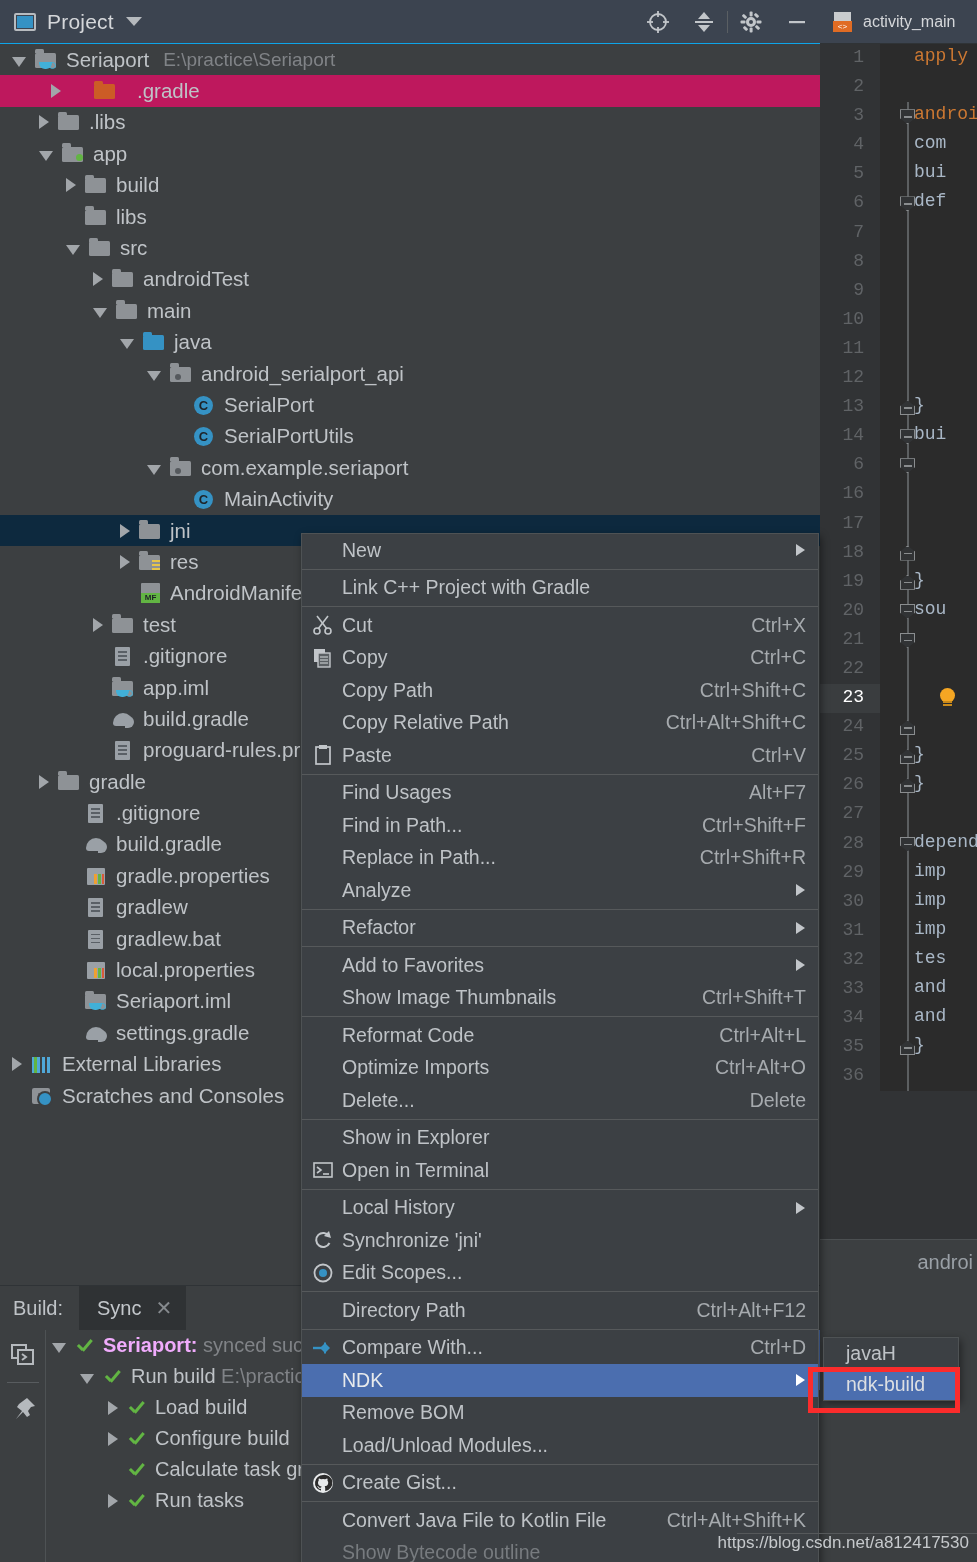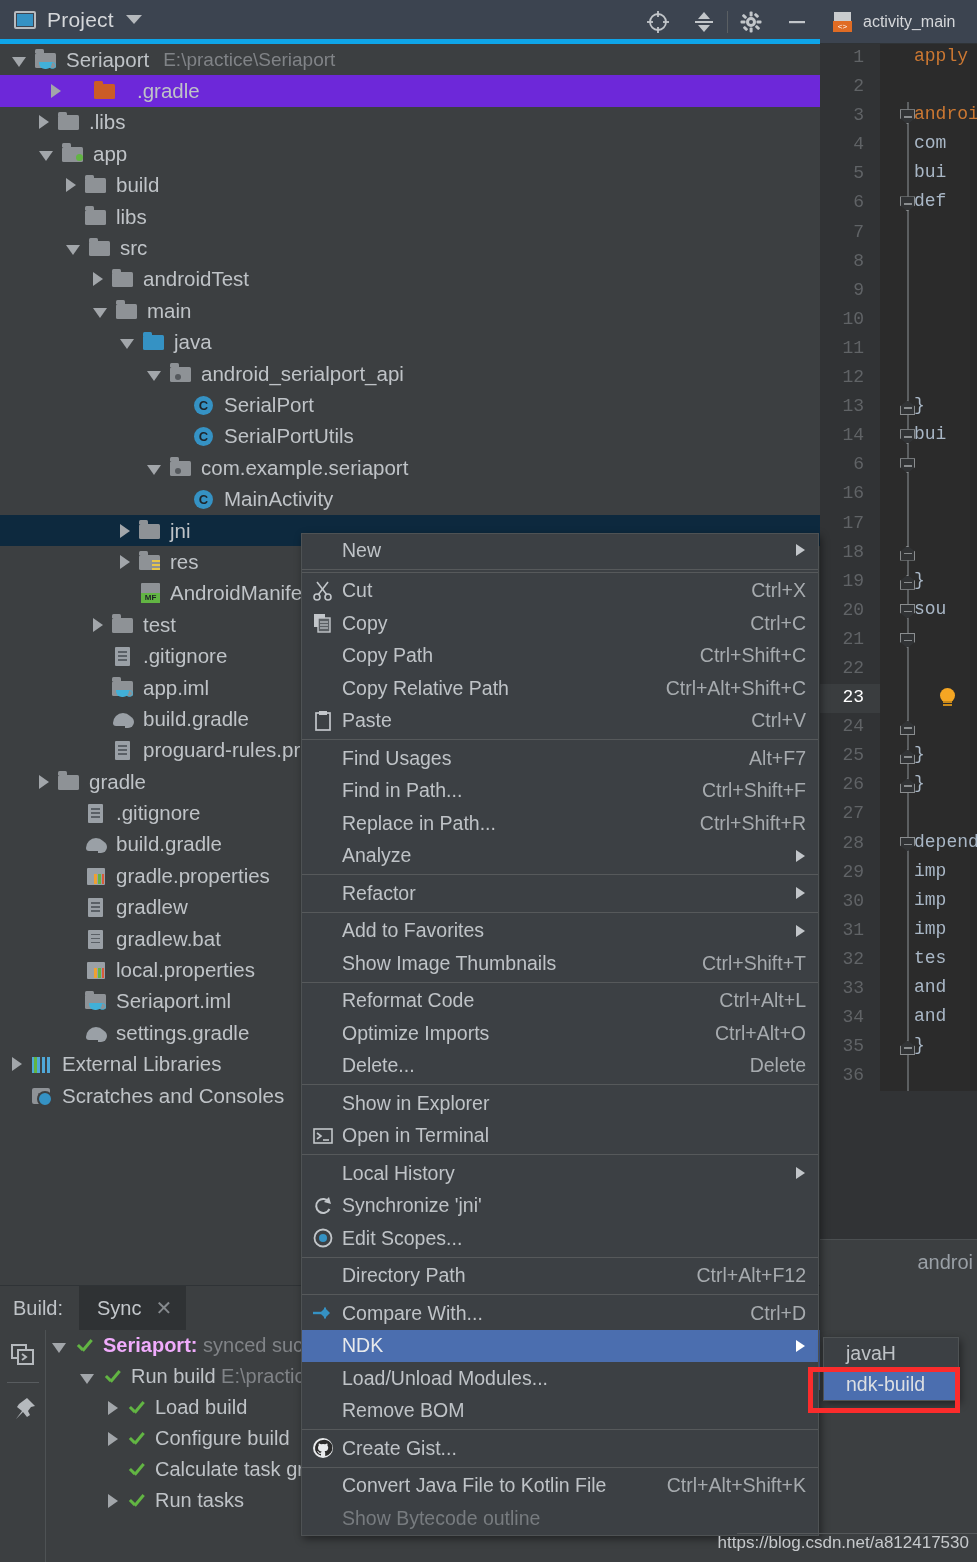--- a/index.html
+++ b/index.html
@@ -11,21 +11,21 @@
   }
   #root { position: relative; width: 977px; height: 1562px; }
 
   
   .project-panel {
     position: absolute; left: 0; top: 0; width: 820px; height: 1285px;
     background: #3c3f41;
   }
   .project-header {
     position: relative; height: 44px; background: #3c4450;
-    display: flex; align-items: center; border-bottom: 5px solid #0ea5e9;
+    display: flex; align-items: center; border-bottom: 1px solid #0ea5e9;
   }
   .ph-icon { margin-left: 14px; width: 22px; height: 18px; position: relative; }
   .ph-icon .outer { position:absolute; inset:0; border:2px solid #b8bcc0; border-radius:2px; }
   .ph-icon .inner { position:absolute; left:3px; top:3px; right:3px; bottom:3px; background:#3592c4; }
   .ph-title { margin-left: 11px; color: #d5d7da; font-size: 21px; letter-spacing:.2px; }
   .ph-caret {
     margin-left: 12px; width:0; height:0;
     border-left: 8px solid transparent; border-right: 8px solid transparent;
     border-top: 9px solid #b5b9bd;
   }
@@ -33,21 +33,21 @@
   .ph-tool { width: 46px; height:44px; display:flex; align-items:center; justify-content:center; }
   .ph-sep { width:1px; height:22px; background:#5a5f63; }
 
   
   .tree { position:absolute; left:0; top:44px; right:0; bottom:0; overflow:hidden; }
   .trow {
     position: relative; height: 31.4px; display:flex; align-items:center;
     color:#a9b7c6; font-size: 20px; white-space: nowrap;
   }
   .trow.sel-blue { background:#0d293e; }
-  .trow.sel-olive { background:#6d28d9;gap:12px; }
+  .trow.sel-olive { background:#be185d;gap:12px; }
   .arrow {
     width:0; height:0; flex: 0 0 auto;
     border-top:7px solid transparent; border-bottom:7px solid transparent;
     border-left: 10px solid #a2a6aa;
   }
   .arrow.down {
     border-left:7px solid transparent; border-right:7px solid transparent;
     border-top:10px solid #a2a6aa; border-bottom:0;
     position: relative; top: 2px;
   }
@@ -929,20 +929,23 @@
       </div>
     <div class="bscroll"></div>
   </div>
 
   <div class="ctxmenu" id="ctxmenu">
       <div class="mitem">
         <span class="mlabel">New</span>
         <span class="marrow"></span>
       </div>
       <div class="msep"></div>
+      <div class="mitem">
+        <span class="mlabel">Link C++ Project with Gradle</span>
+      </div>
       <div class="msep"></div>
       <div class="mitem">
         <span class="micon"><svg width="22" height="22" viewBox="0 0 22 22">
             <circle cx="5" cy="17" r="3" fill="none" stroke="#c2c6ca" stroke-width="1.6"></circle>
             <circle cx="16" cy="17" r="3" fill="none" stroke="#c2c6ca" stroke-width="1.6"></circle>
             <line x1="6" y1="15" x2="16" y2="2" stroke="#c2c6ca" stroke-width="1.6"></line>
             <line x1="15" y1="15" x2="5" y2="2" stroke="#c2c6ca" stroke-width="1.6"></line>
           </svg></span>
         <span class="mlabel">Cut</span>
         <span class="mkey">Ctrl+X</span>
@@ -1065,24 +1068,24 @@
             <polygon points="12,5 18,11 12,17" fill="#3592c4"></polygon>
           </svg></span>
         <span class="mlabel">Compare With...</span>
         <span class="mkey">Ctrl+D</span>
       </div>
       <div class="mitem sel">
         <span class="mlabel">NDK</span>
         <span class="marrow"></span>
       </div>
       <div class="mitem">
+        <span class="mlabel">Remove BOM</span>
+      </div>
+      <div class="mitem">
         <span class="mlabel">Load/Unload Modules...</span>
-      </div>
-      <div class="mitem">
-        <span class="mlabel">Remove BOM</span>
       </div>
       <div class="msep"></div>
       <div class="mitem">
         <span class="micon"><svg width="22" height="22" viewBox="0 0 22 22">
             <circle cx="11" cy="11" r="10" fill="#e8eaec"></circle>
             <path d="M11 3a8 8 0 00-2.5 15.6c.4.1.5-.2.5-.4v-1.4c-2.2.5-2.7-1-2.7-1-.4-.9-.9-1.2-.9-1.2-.7-.5.1-.5.1-.5.8.1 1.2.8 1.2.8.7 1.2 1.9.9 2.4.7.1-.5.3-.9.5-1.1-1.8-.2-3.6-.9-3.6-3.9 0-.9.3-1.6.8-2.1-.1-.2-.4-1 .1-2.1 0 0 .7-.2 2.2.8a7.6 7.6 0 014 0c1.5-1 2.2-.8 2.2-.8.5 1.1.2 1.9.1 2.1.5.5.8 1.2.8 2.1 0 3-1.8 3.7-3.6 3.9.3.3.6.8.6 1.6v2.4c0 .2.1.5.5.4A8 8 0 0011 3z" fill="#2b2b2b"></path>
           </svg></span>
         <span class="mlabel">Create Gist...</span>
       </div>
       <div class="msep"></div>

